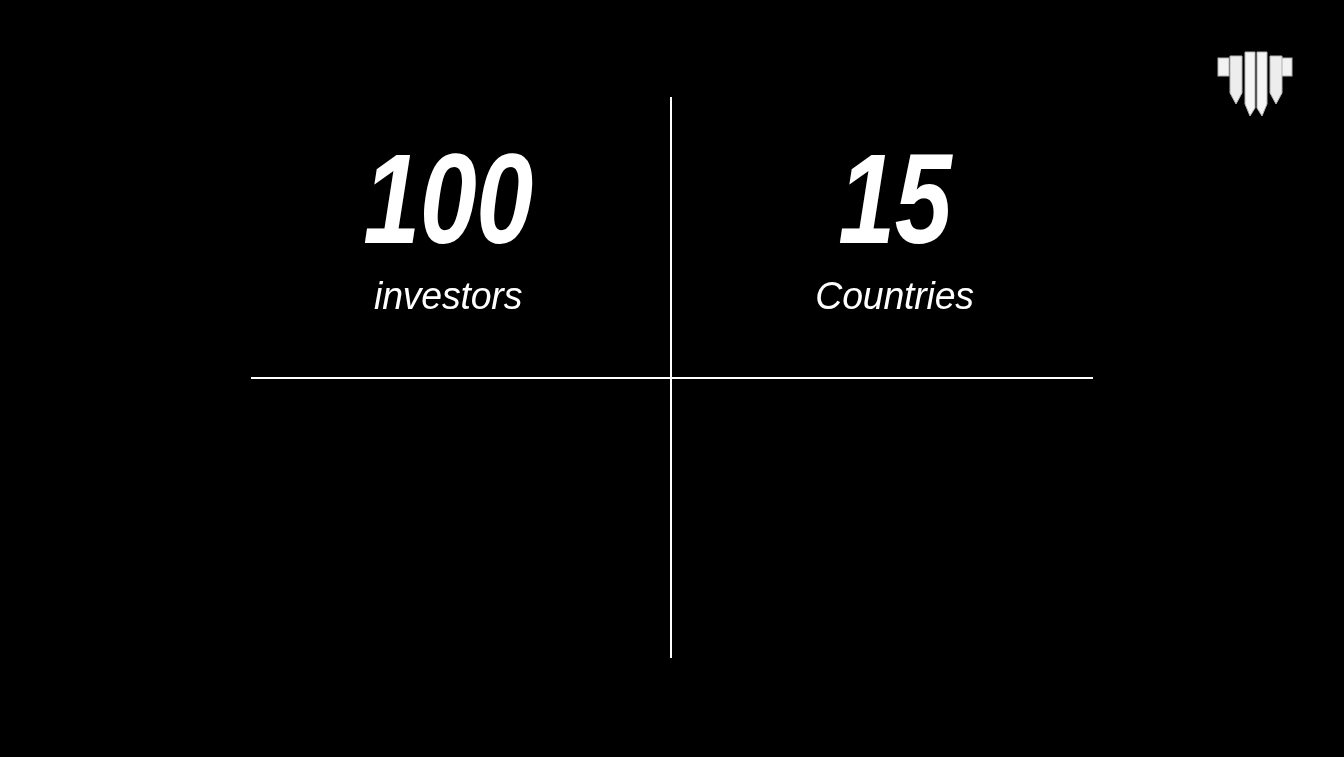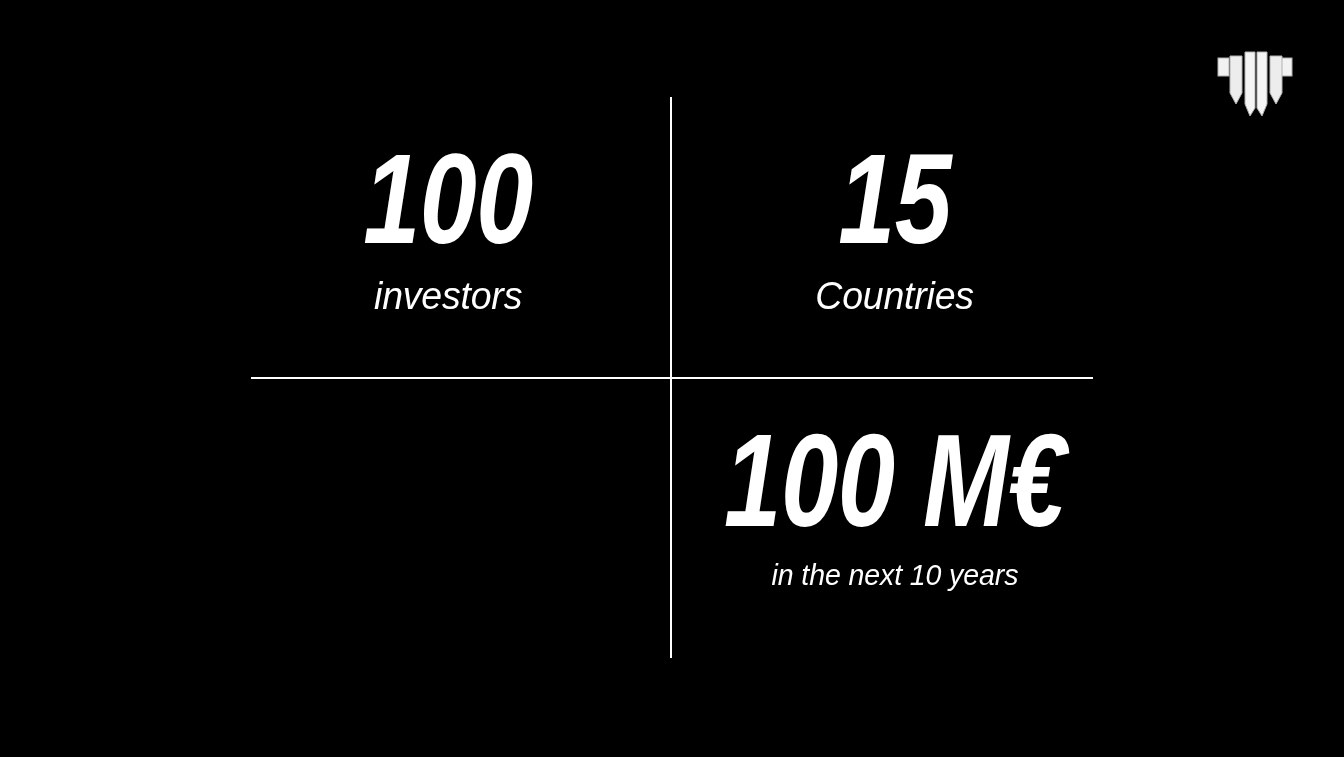--- a/index.html
+++ b/index.html
@@ -153,19 +153,15 @@
       <div class="stat-value">100</div>
       <div class="stat-label">investors</div>
     </div>
 
     <div class="cell cell-tr">
       <div class="stat-value">15</div>
       <div class="stat-label">Countries</div>
     </div>
 
 
-    <div class="cell cell-br">
-      <div class="stat-value">100 M€</div>
-      <div class="stat-label">in the next 10 years</div>
-    </div>
 
   </div>
 </div>
 
 </body></html>

